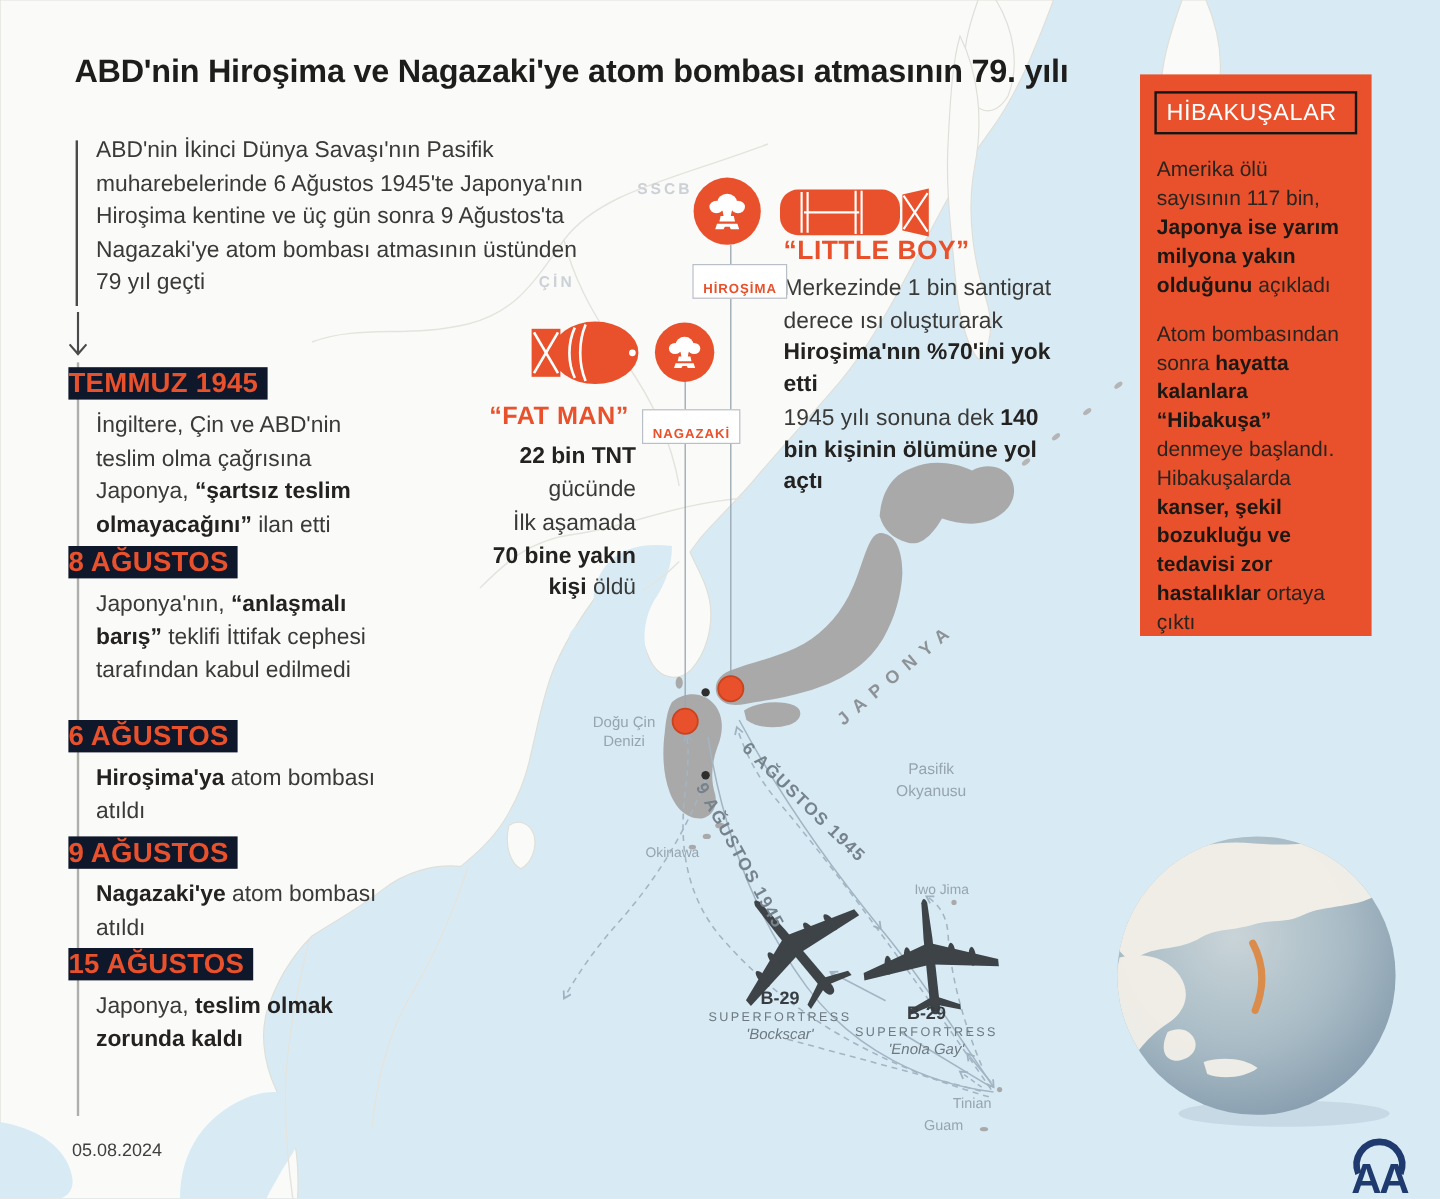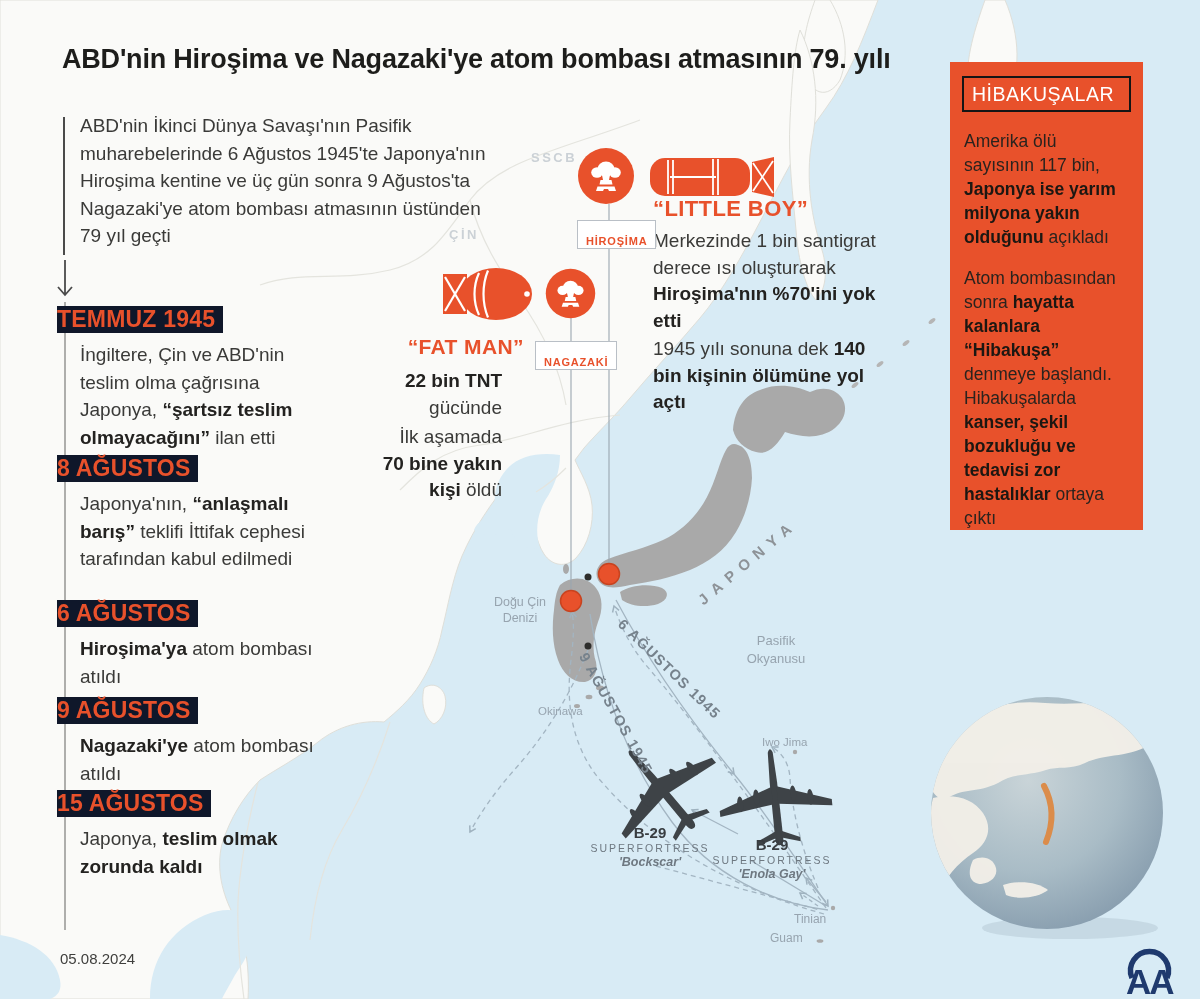--- a/index.html
+++ b/index.html
@@ -23,21 +23,21 @@
   .tl-head { left:57px; font-size:23px; font-weight:800; color:#e8512b; letter-spacing:.2px;
     background:#0f172a; padding-right:8px; z-index:2; display:inline-block; }
   .tl-body { left:80px; width:238px; font-size:19px; line-height:27.5px; z-index:2; }
   strong { font-weight:700; color:#232220; }
 
   .pre { white-space:pre-line; }
   .lb-name { left:653px; top:196px; font-size:22px; font-weight:700; color:#e8512b; letter-spacing:.4px; }
   .lb-para { left:653px; width:242px; font-size:19px; line-height:26.5px; }
   .fm-name { left:396px; top:335px; width:128px; text-align:right; font-size:21px; font-weight:800;
     color:#e8512b; letter-spacing:.4px; }
-  .fm-para { left:372px; width:130px; text-align:right; font-size:19px; line-height:26.5px; }
+  .fm-para { left:400px; width:130px; text-align:right; font-size:19px; line-height:26.5px; }
 
   .city-tag { background:#ffffff; border:1px solid #b9bfc6; color:#e8512b; font-size:11px;
     font-weight:700; letter-spacing:.8px; padding:14px 8px 1px; z-index:3; }
 
   
   .hib-box { left:950px; top:62px; width:193px; height:468px; background:#e8512b; z-index:4; }
   .hib-head { margin:14px 12px 0 12px; border:2px solid #151515; color:#ffffff; font-size:19.5px;
     font-weight:400; letter-spacing:.5px; padding:5px 8px 4px; }
   .hib-para { margin:17px 14px 0 14px; font-size:17.5px; line-height:24px; color:#2a231e; }
   .hib-para strong { font-weight:800; color:#1c1712; }
@@ -46,21 +46,21 @@
   .geo { color:#97a4af; z-index:2; }
   .geo-faint { color:#cbd1d6; font-weight:700; letter-spacing:2.5px; font-size:13px; z-index:2; }
   .geo-center { text-align:center; }
   .japonya { color:#8d9297; font-weight:700; font-size:15px; letter-spacing:7.5px;
     transform:rotate(-40deg); transform-origin:left center; z-index:2; }
   .route-label { color:#76828c; font-weight:700; font-size:14.5px; letter-spacing:1.2px;
     transform-origin:left top; z-index:2; white-space:nowrap; }
   .plane-label { text-align:center; z-index:2; }
   .plane-label .model { font-size:15px; font-weight:800; color:#383d41; }
   .plane-label .ptype { font-size:10.5px; letter-spacing:2px; color:#6e7881; margin-top:1px; }
-  .plane-label .pnick { font-size:12.5px; font-style:italic; color:#6e7881; margin-top:1px;font-weight:bold; }
+  .plane-label .pnick { font-size:12.5px; font-style:italic; color:#6e7881; margin-top:1px; }
 
   .date-label { left:60px; top:950px; font-size:15px; color:#3f3f3d; z-index:3; }
 </style>
 </head>
 <body>
 
 <div class="stage">
 
   <svg class="abs" style="left:0;top:0;z-index:0" width="1200" height="999" viewBox="0 0 1200 999">
     <defs>

